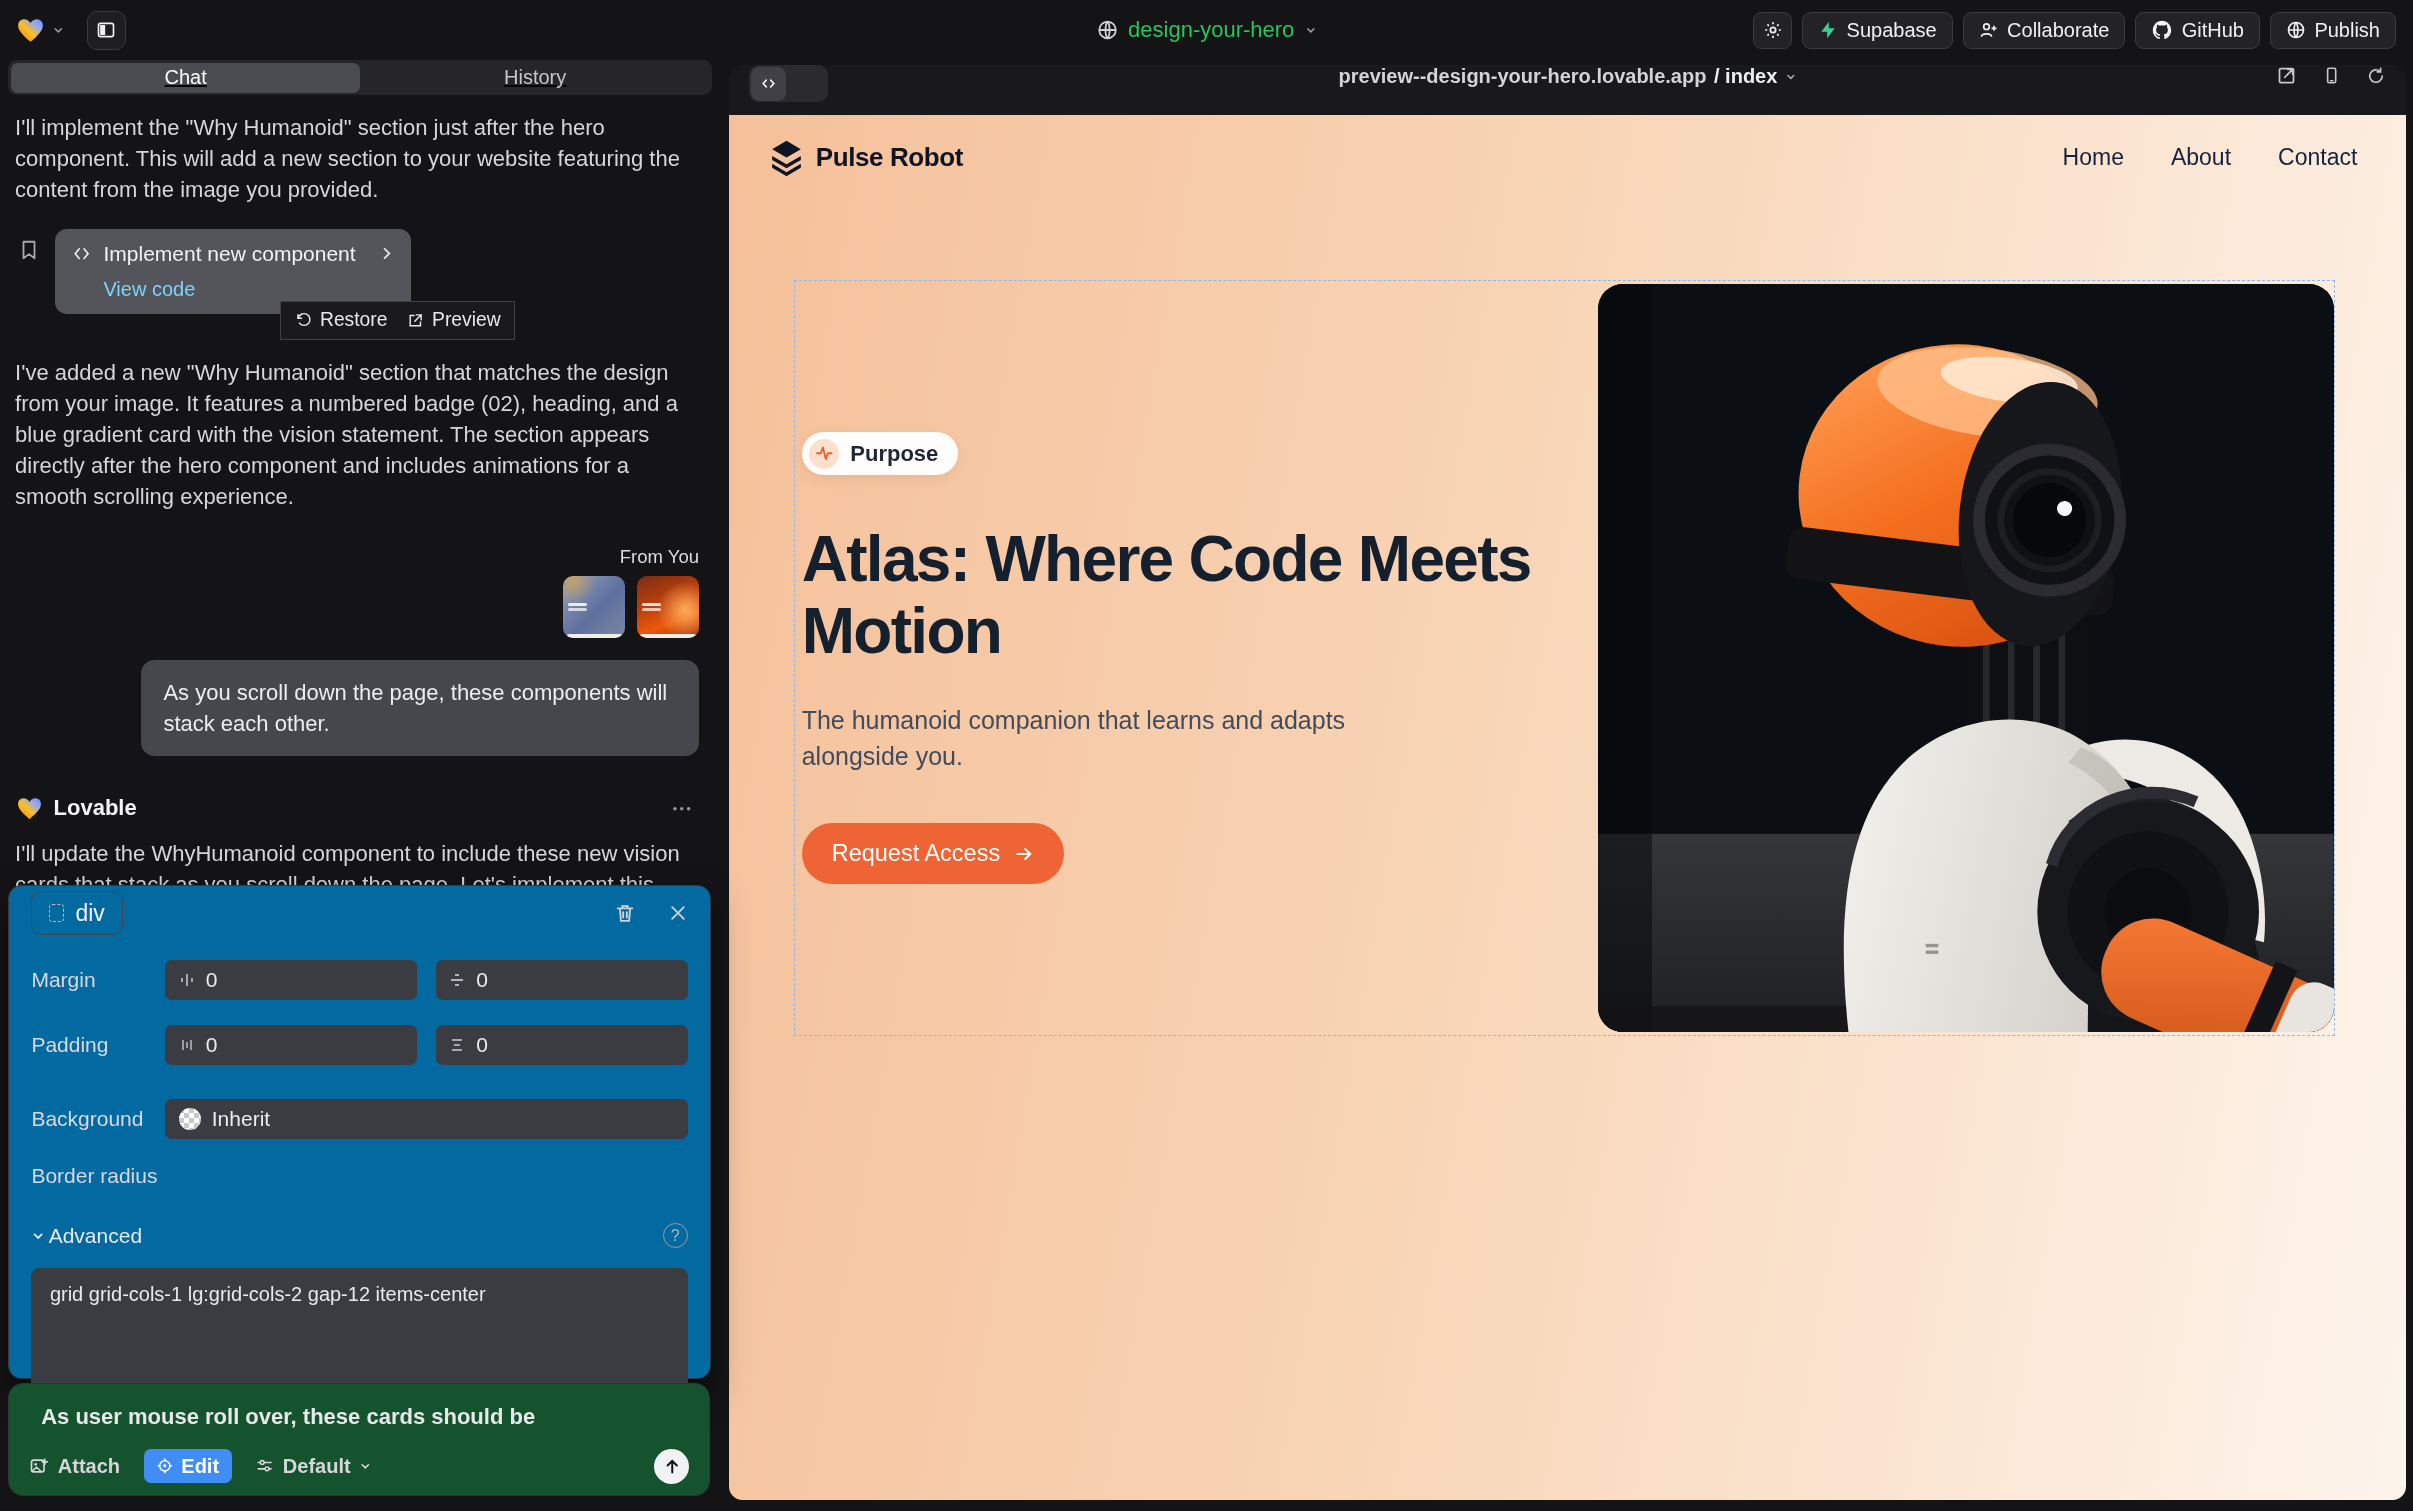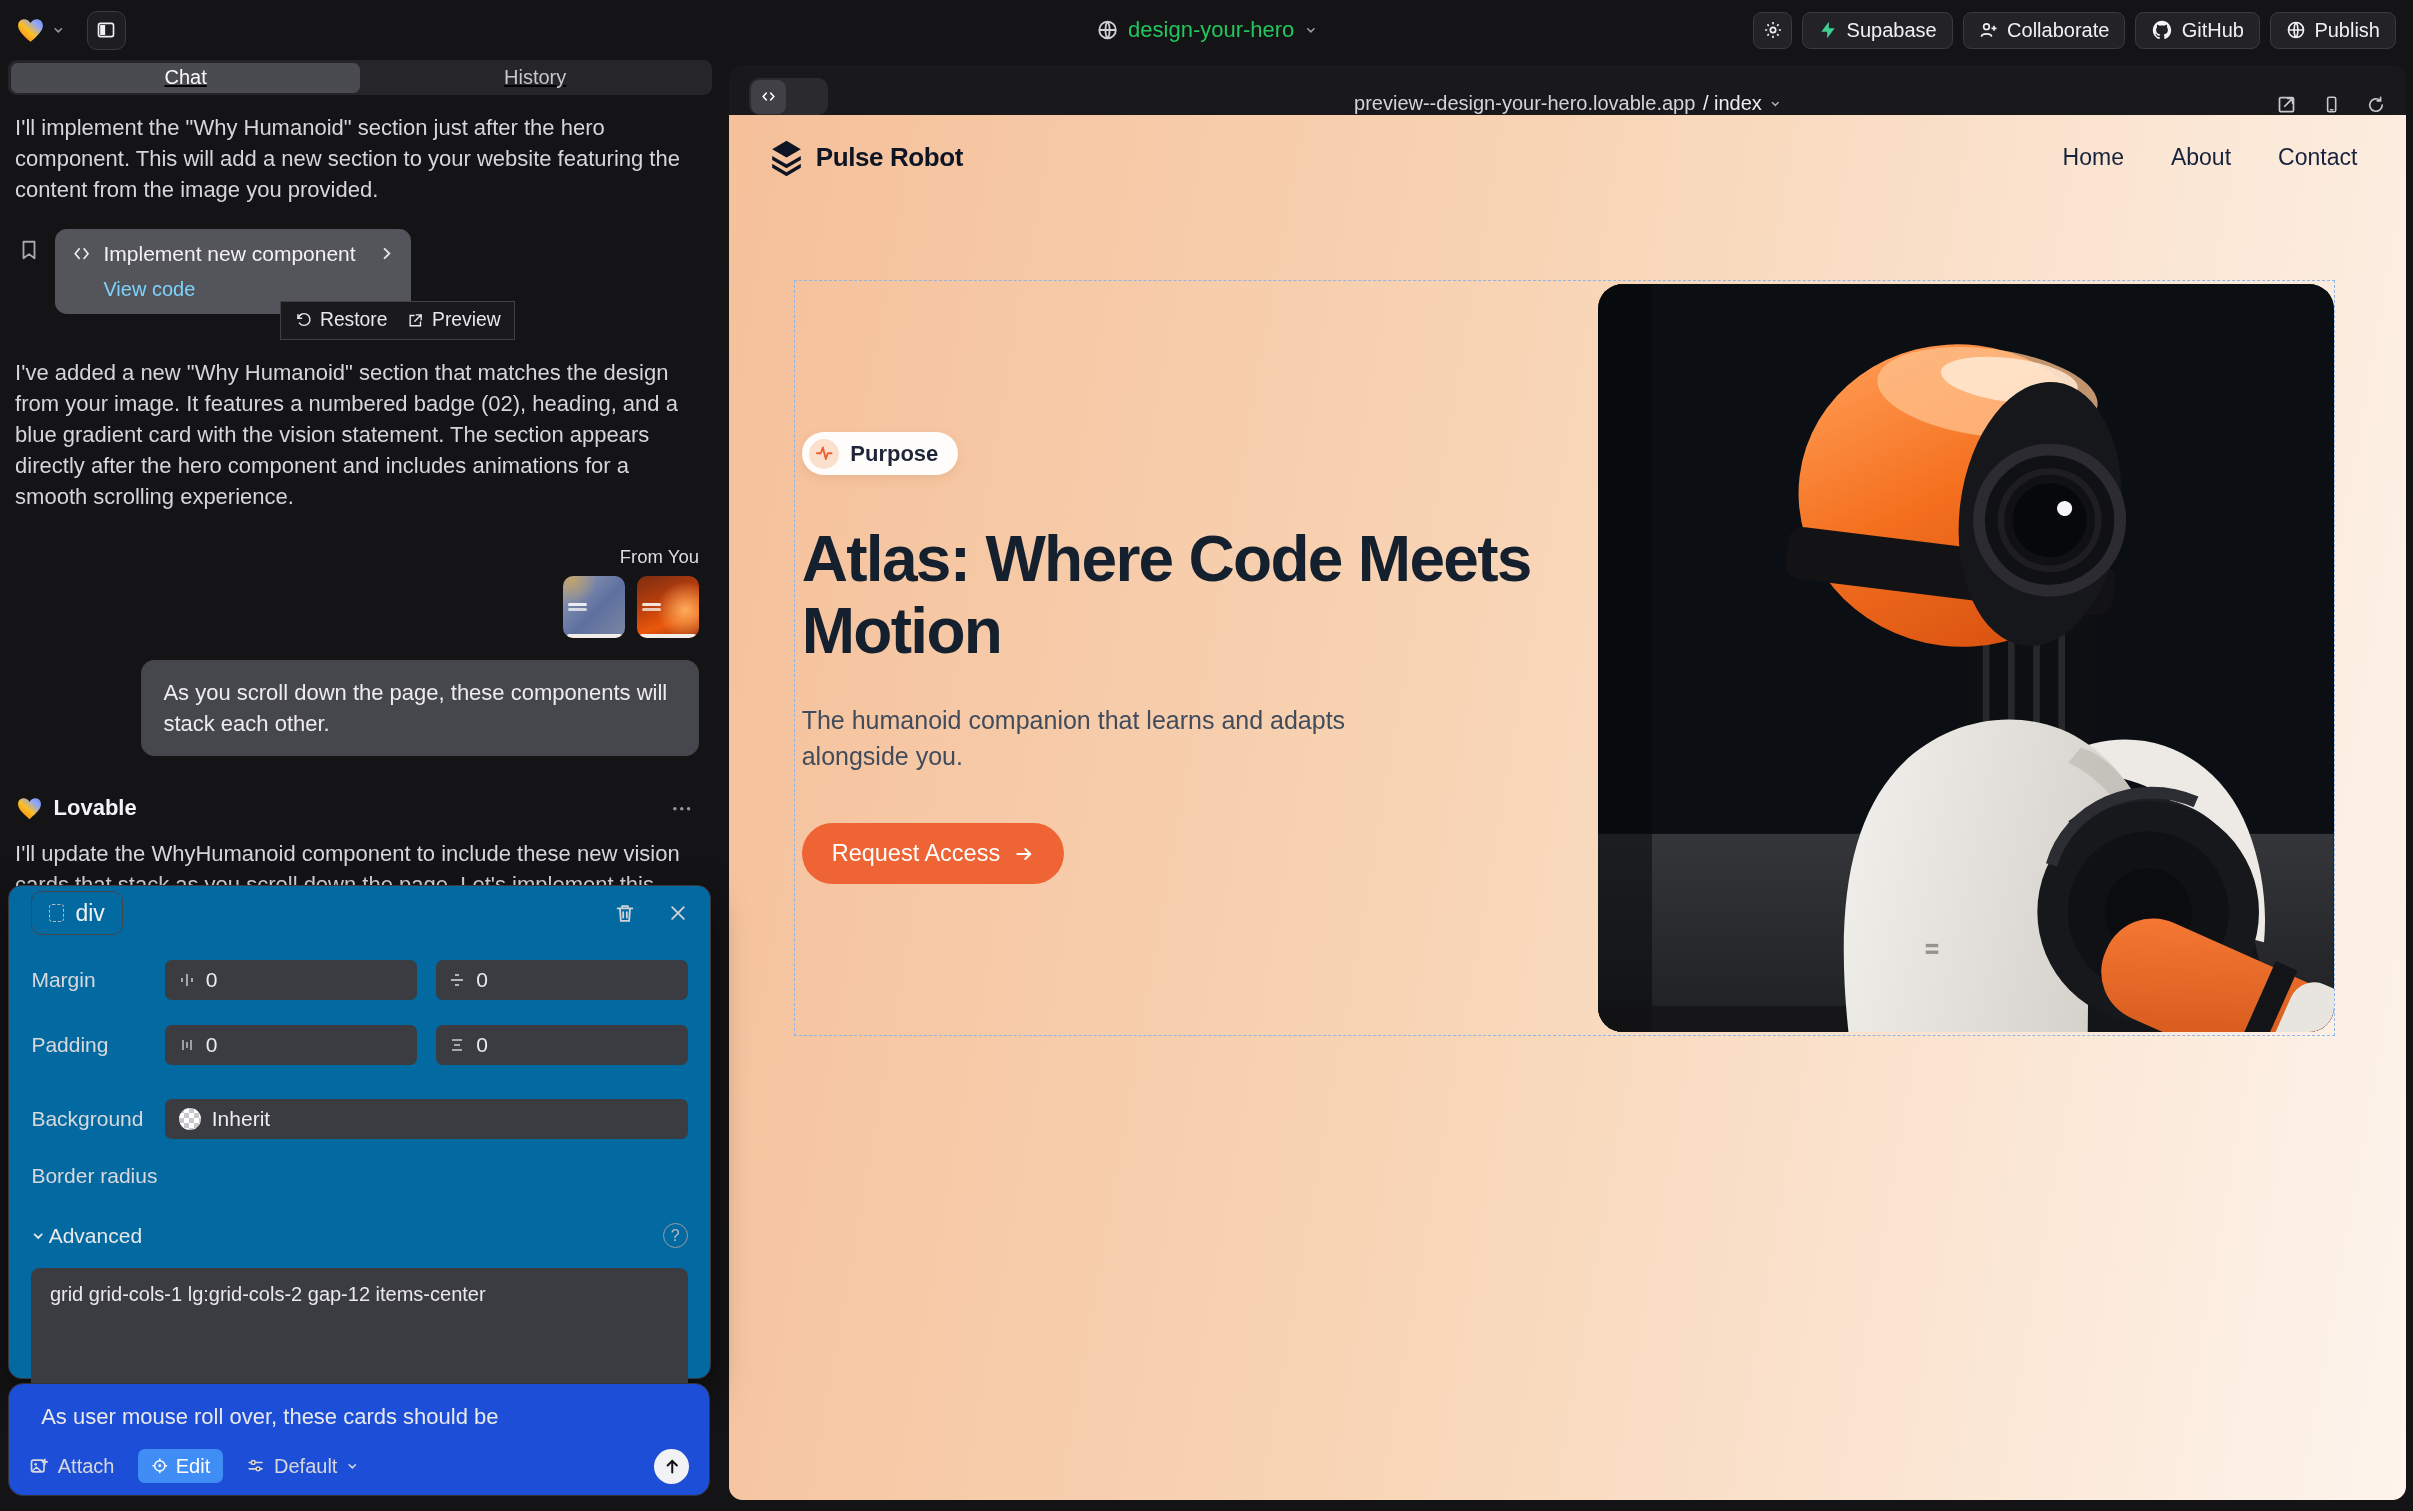--- a/index.html
+++ b/index.html
@@ -64,30 +64,30 @@
   .adv-row .adv-lbl{font-size:21px;margin-left:3px;}
   .help{margin-left:auto;width:25px;height:25px;border:1.7px solid #9a9aa0;border-radius:50%;display:flex;align-items:center;justify-content:center;font-size:16px;color:#b9b9bf;}
   .ta-wrap{position:relative;margin-top:20px;}
   .ta-wrap textarea{width:100%;height:141px;background:#3b3c42;border:none;border-radius:8.4px;color:#e9e9ec;font-size:20px;font-family:"Liberation Sans",sans-serif;padding:15px 18.5px;resize:none;outline:none;}
   .resize-glyph{position:absolute;right:6.7px;bottom:8.4px;color:#9b9ba1;}
   .insp-foot{display:flex;align-items:center;justify-content:flex-end;gap:30px;margin-top:22px;}
   .discard{font-size:21px;color:#d8d8dc;cursor:pointer;}
   .save{background:#38699b;border-radius:8.4px;padding:10px 22px;font-size:21px;color:#d3e7f9;cursor:pointer;}
 
   
-  .composer{position:absolute;left:0;right:2px;bottom:6.7px;height:113px;background:#1d4ed8;border:1.3px solid #333338;border-radius:15px;padding:13.4px 20px;z-index:6;}
+  .composer{position:absolute;left:0;right:2px;bottom:6.7px;height:113px;background:#14532d;border:1.3px solid #333338;border-radius:15px;padding:13.4px 20px;z-index:6;font-weight:bold;}
   .draft{font-size:22px;color:#e9e9eb;margin:6.7px 0 0 11.8px;}
   .comp-controls{position:absolute;left:20px;right:20px;bottom:11.8px;display:flex;align-items:center;gap:23.5px;}
   .ctl{display:flex;align-items:center;gap:8.4px;color:#d7d7db;font-size:20px;cursor:pointer;}
   .edit-pill{display:flex;align-items:center;gap:7.6px;background:#3f8df5;color:#fff;border-radius:6.7px;padding:5.9px 12.6px;font-size:20px;cursor:pointer;}
   .send{margin-left:auto;width:35px;height:35px;border-radius:50%;background:#f2f2f4;color:#121214;display:flex;align-items:center;justify-content:center;cursor:pointer;}
 
   
   .preview{position:absolute;left:729px;right:6.7px;top:65px;bottom:11px;background:#19191c;border-radius:13.4px;overflow:hidden;}
-  .chrome{position:relative;height:50px;display:flex;align-items:flex-end;padding:0 20px;color:#cfcfd4;}
+  .chrome{position:relative;height:50px;display:flex;align-items:flex-start;padding:0 20px;color:#cfcfd4;font-weight:bold;}
   .code-toggle{width:79px;height:37px;background:#2a2a2f;border-radius:10px;display:flex;align-items:center;padding:1.7px;cursor:pointer;}
   .code-thumb{width:35px;height:34px;background:#404046;border-radius:8.4px;display:flex;align-items:center;justify-content:center;color:#fff;}
   .chrome-center{position:absolute;left:50%;transform:translateX(-50%);display:flex;align-items:center;gap:7.6px;font-size:20px;color:#d3d3d8;}
   .chrome-center .path{color:#eceff1;}
   .chrome-right{margin-left:auto;display:flex;align-items:center;gap:25px;color:#c7c7cc;}
   .chrome-right .ic{cursor:pointer;}
   .site{position:absolute;left:0;right:0;top:50px;bottom:0;background:linear-gradient(100deg,#f5c09a 0%,#f8d5b6 45%,#fdf4ec 100%);overflow:hidden;}
   .site-header{display:flex;align-items:center;justify-content:space-between;padding:23.5px 49px 0 40px;}
   .brand{display:flex;align-items:center;gap:11.8px;color:#0d1524;cursor:pointer;}
   .brand-name{font-size:26px;font-weight:800;letter-spacing:-0.4px;}

